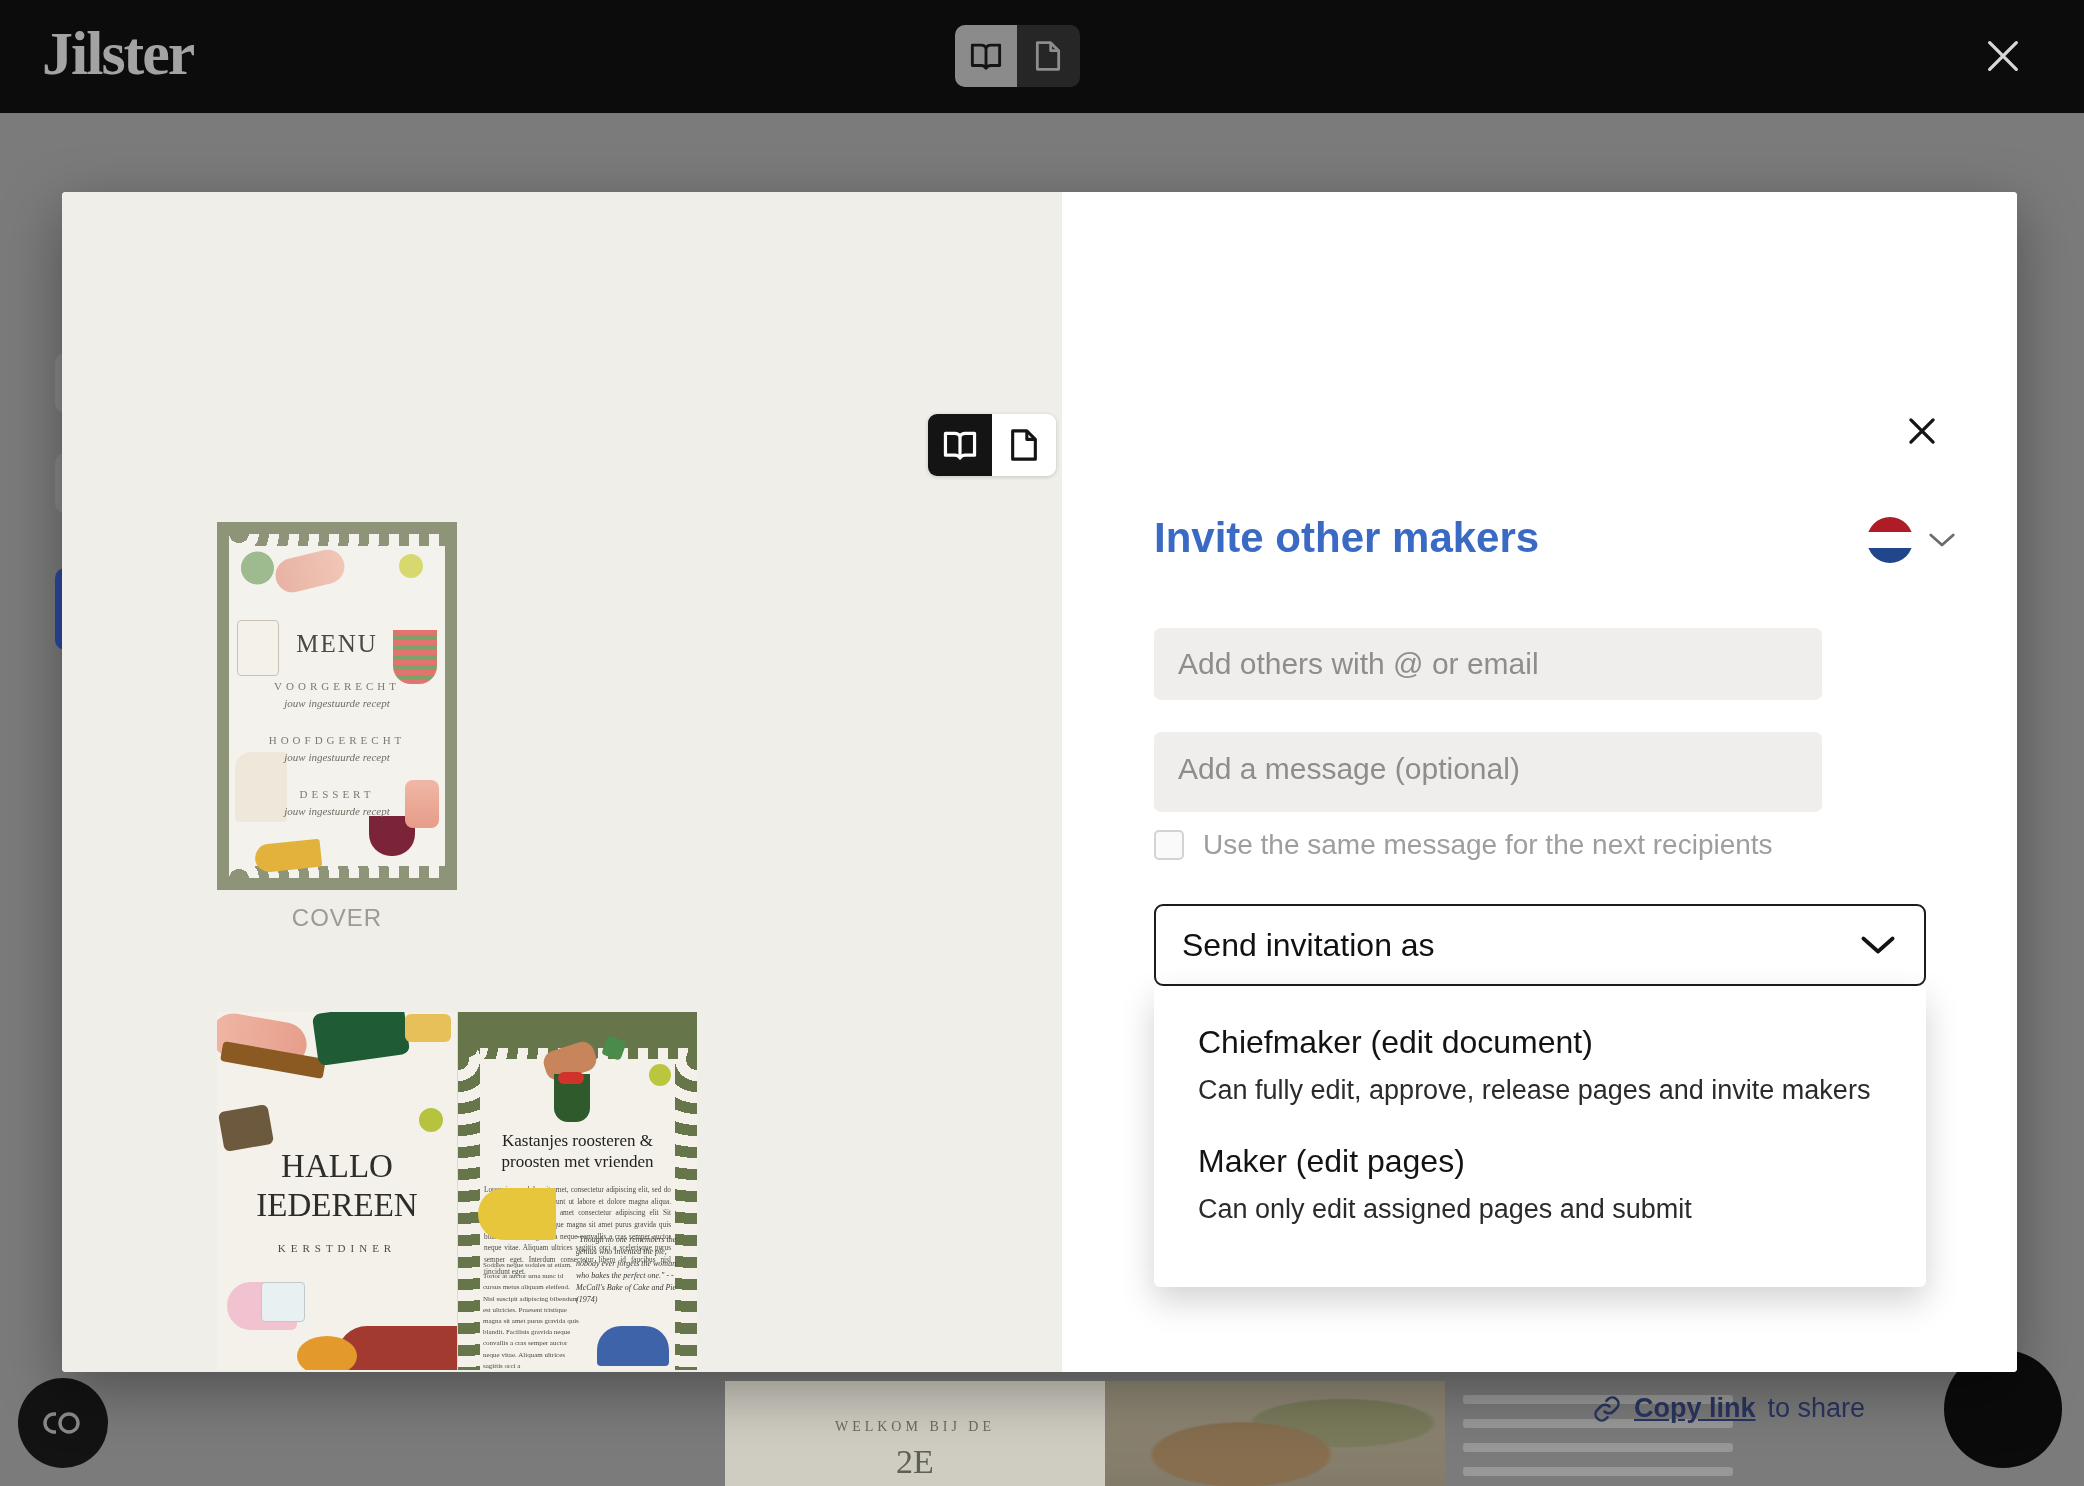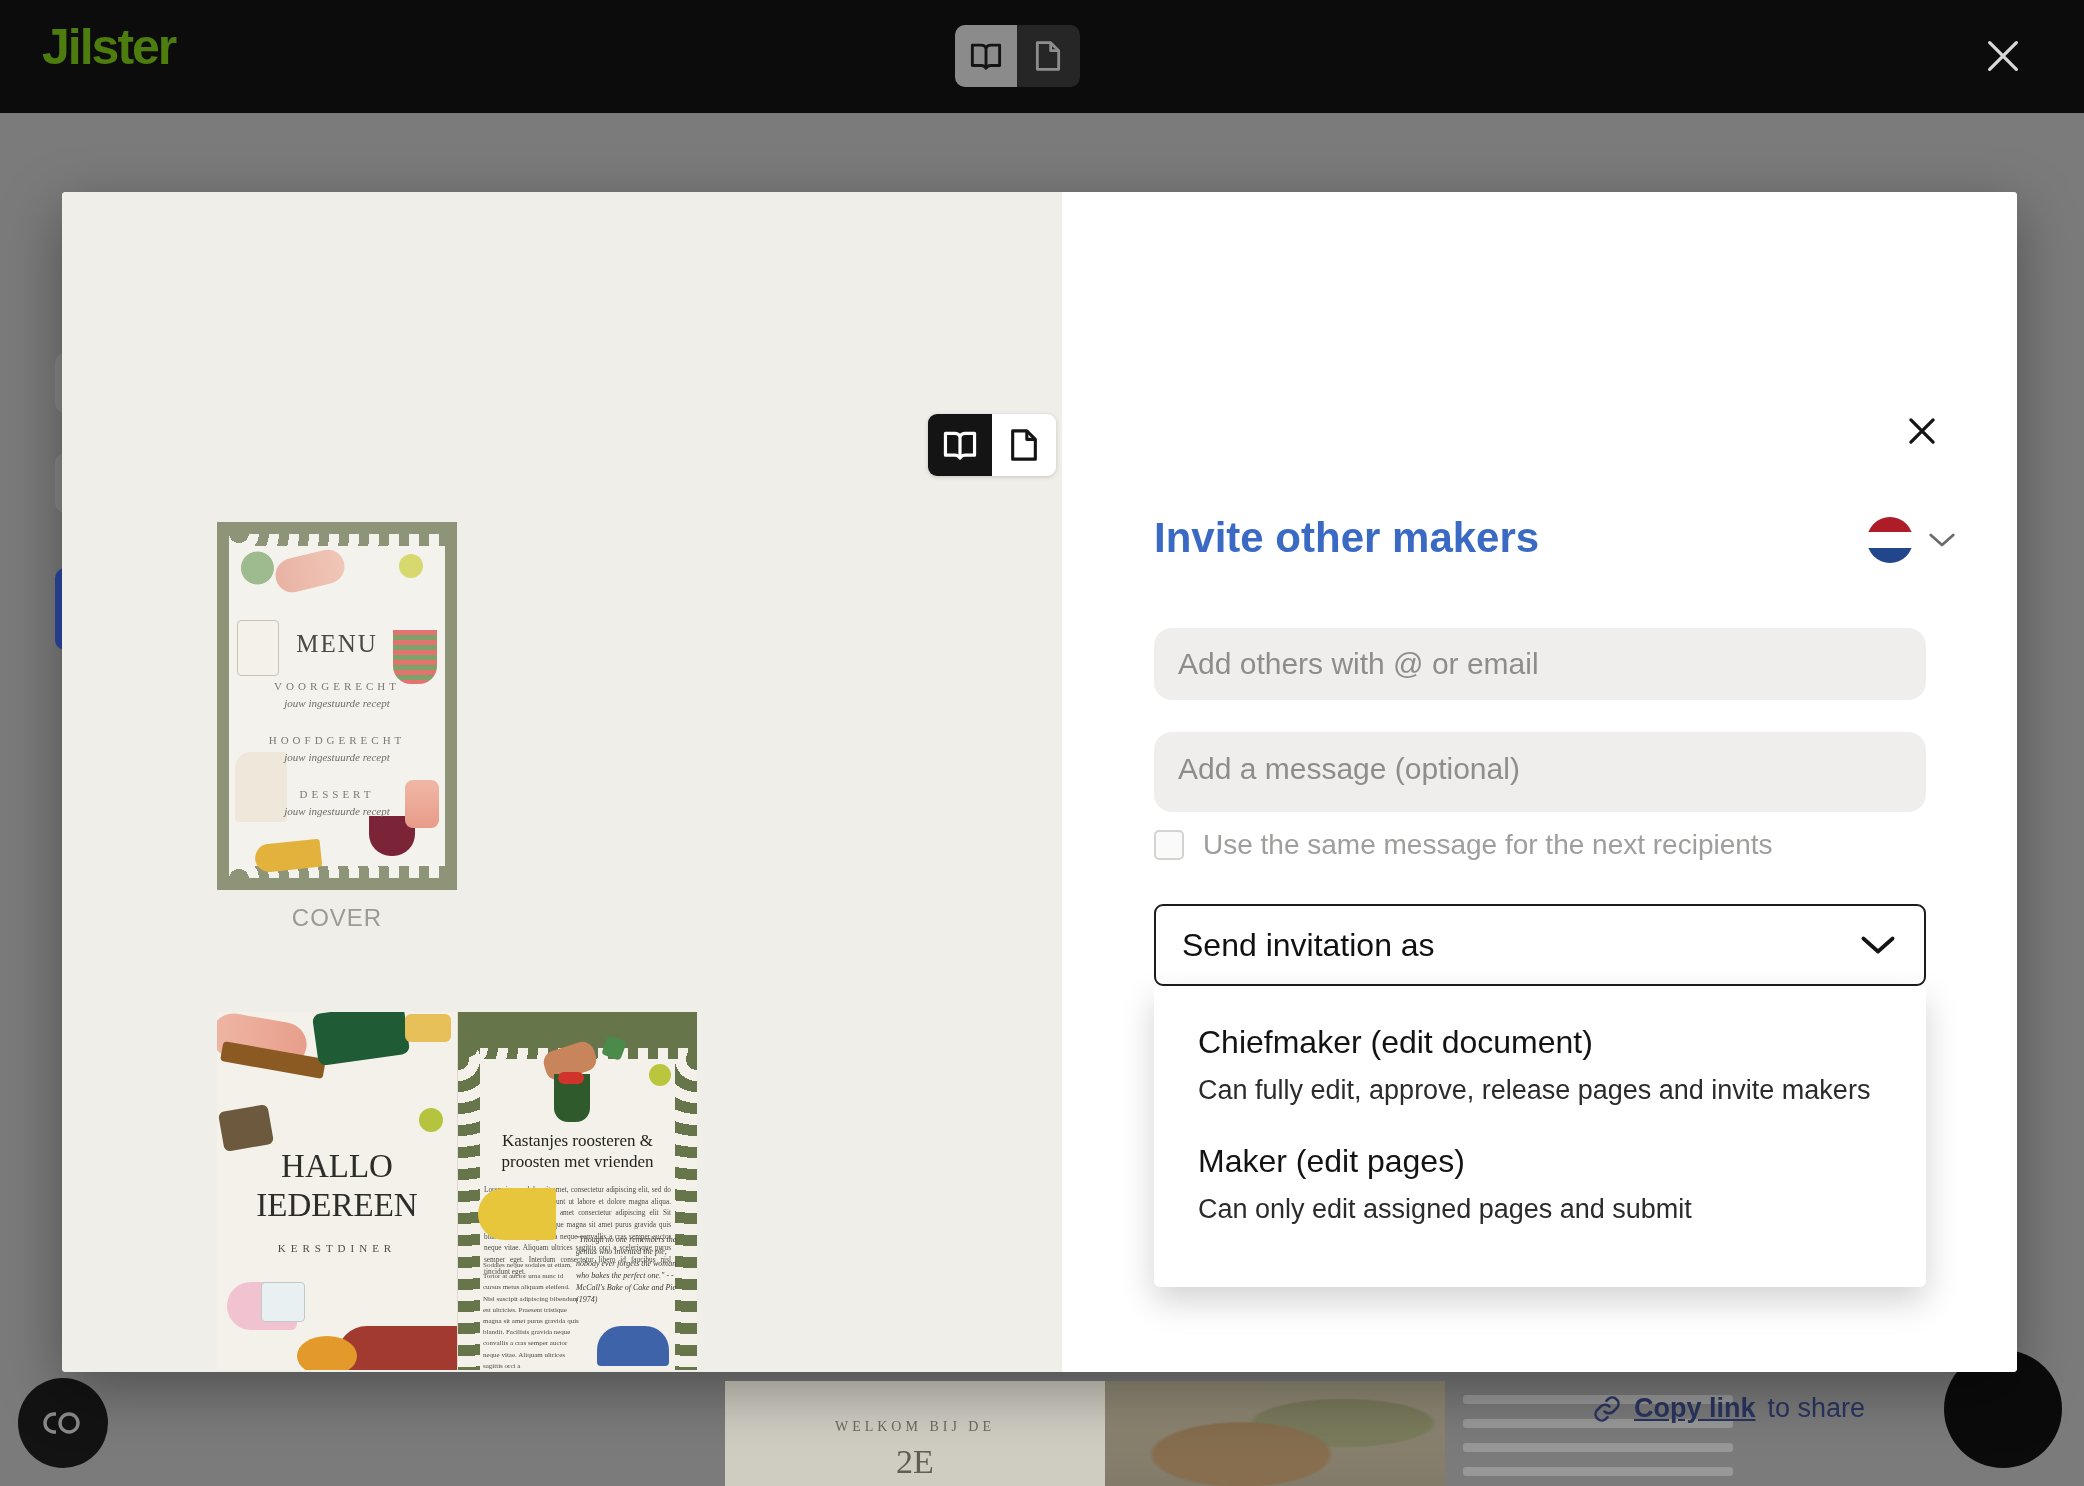--- a/index.html
+++ b/index.html
@@ -80,22 +80,22 @@
     background: rgba(255,255,255,.22); border-radius:3px;
   }
 
   
   .topbar {
     position: absolute; left:0; top:0; width:2084px; height:113px;
     background:#0c0c0c; z-index:5;
   }
   .logo {
     position:absolute; left:42px; top:18px;
-    font-family:Liberation Sans, sans-serif; font-weight:700; font-size:50px;
-    color:#4d7c0f; letter-spacing:-2px;
+    font-family:Liberation Serif, serif; font-weight:700; font-size:62px;
+    color:#a3a3a3; letter-spacing:-2px;
   }
   .top-toggle {
     position:absolute; left:955px; top:25px; width:125px; height:62px;
     border-radius:10px; overflow:hidden; display:flex; background:#262626;
   }
   .top-toggle .seg { width:62px; height:62px; display:flex; align-items:center; justify-content:center; }
   .top-toggle .seg.on { background:#8b8b8b; }
   .top-toggle .seg.off { background:#262626; }
   .top-close {
     position:absolute; right:55px; top:30px; width:52px; height:52px;
@@ -234,22 +234,22 @@
     font-size:42px; font-weight:700; color:#3a6ac4;
   }
   .lang {
     position:absolute; right:60px; top:325px; display:flex; align-items:center; gap:14px; cursor:pointer;
   }
   .flag {
     width:46px; height:46px; border-radius:50%; overflow:hidden;
     background:linear-gradient(#ae1c28 0 33.4%, #ffffff 33.4% 66.7%, #21468b 66.7% 100%);
   }
   .field {
-    position:absolute; left:92px; width:772px;
-    background:#efeeec; border-radius:18px; color:#8e8d8a; font-size:30px;
+    position:absolute; left:92px; width:668px;
+    background:#efeeec; border-radius:7px; color:#8e8d8a; font-size:30px;
     display:flex; align-items:center; padding:16px 24px;
   }
   .field.f1 { top:436px; height:72px; }
   .field.f2 { top:524px; height:80px; align-items:flex-start; padding-top:20px;margin-top:16px; }
   .checkline {
     position:absolute; left:92px; top:637px; display:flex; align-items:center; gap:19px;
     color:#9e9e9c; font-size:28px;
   }
   .cbox { width:30px; height:30px; border:2px solid #d4d3d0; border-radius:5px; background:#fafafa; }
   .select {

